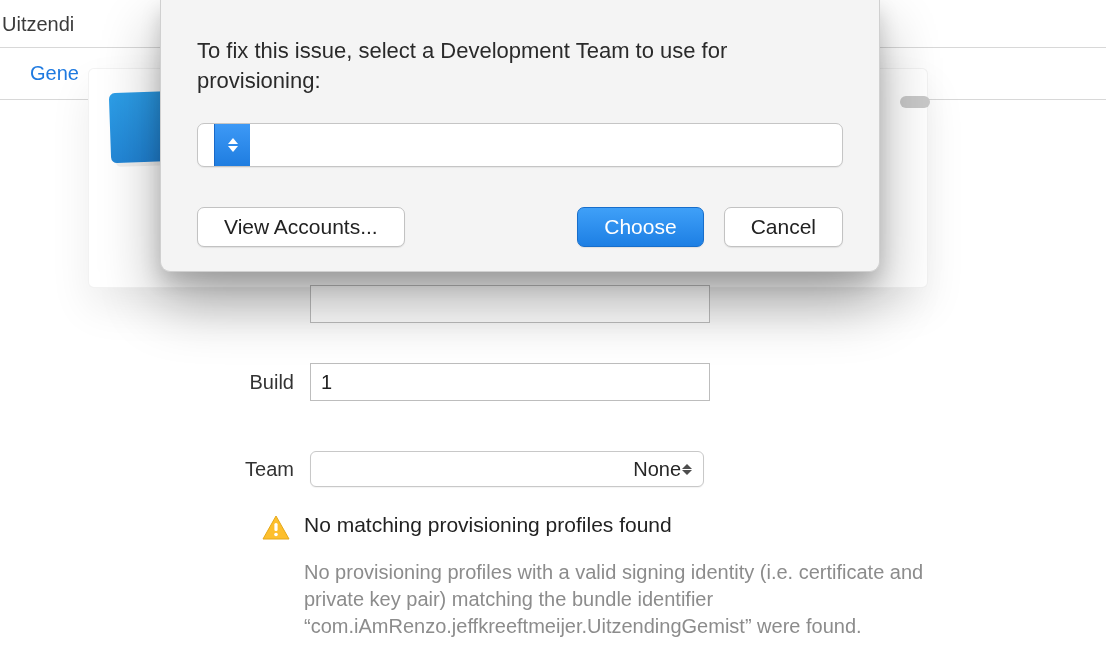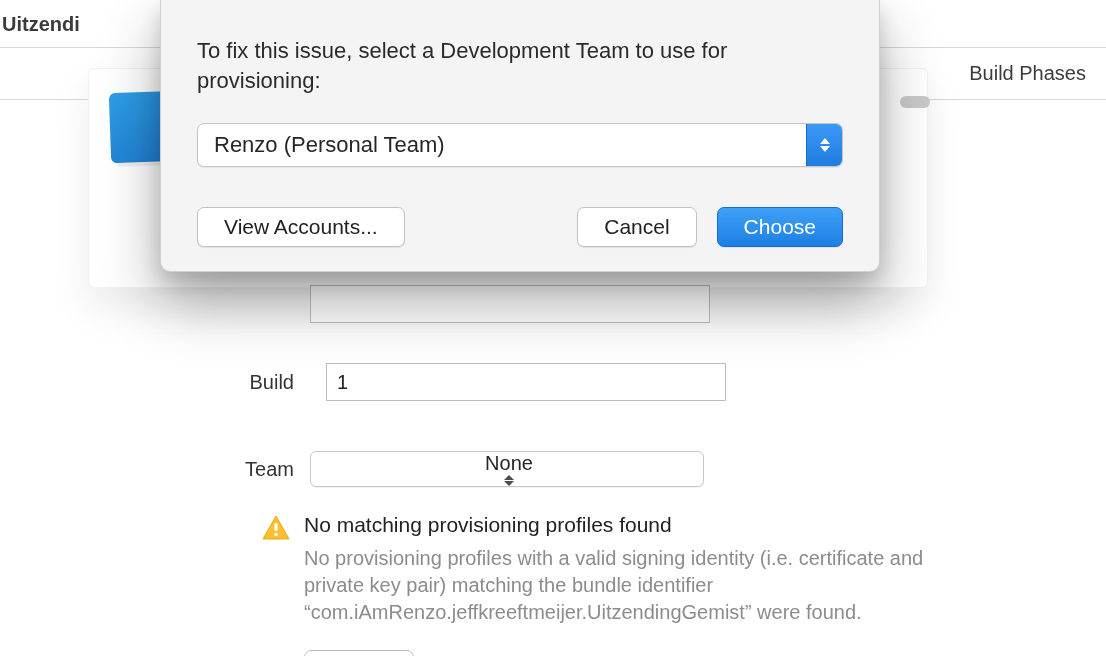--- a/index.html
+++ b/index.html
@@ -23,21 +23,20 @@
       height: 48px;
       border-bottom: 1px solid #d8d8d8;
       display: flex;
       align-items: center;
       padding-left: 0;
       font-size: 20px;
       color: #3b3b3b;
     }
     .project-name {
       padding: 10px 12px 8px 2px;
-      font-weight: bold;
     }
 
     .editor-tabs {
       height: 52px;
       border-bottom: 1px solid #d8d8d8;
       display: flex;
       align-items: center;
       padding-left: 20px;
       font-size: 20px;
       position: relative;
@@ -130,21 +129,20 @@
       width: 394px;
       border: 1px solid #c8c8c8;
       border-radius: 6px;
       background: #ffffff;
       display: flex;
       align-items: center;
       justify-content: flex-end;
       padding: 0 10px 0 14px;
       font-size: 20px;
       box-shadow: 0 1px 1px rgba(0,0,0,0.05);
-      flex-direction: column;
     }
     .mac-select .stepper {
       width: 12px;
       display: flex;
       flex-direction: column;
       align-items: center;
       gap: 1px;
       color: #4d4d4d;
     }
     .stepper .up, .stepper .down {
@@ -163,21 +161,21 @@
       width: 720px;
     }
     .warning-icon {
       margin-right: 14px;
       margin-top: 2px;
     }
     .warning-icon svg { display:block; }
     .warning-title {
       font-size: 21px;
       color: #222;
-      margin-bottom: 8px;
+      margin-bottom: 22px;
     }
     .warning-body {
       font-size: 20px;
       color: #8c8c8c;
       line-height: 1.35;
       margin-bottom: 24px;
     }
     .fix-button {
       display: inline-flex;
       align-items: center;
@@ -275,39 +273,39 @@
     }
   </style>
 </head>
 <body>
 
 <div class="window-titlebar">
   <span class="project-name">Uitzendi</span>
 </div>
 
 <div class="editor-tabs">
-  <span class="tab right">Build Phases</span>
+  <span class="tab active">Gene</span>
 </div>
 
 <div class="panel-shadow"></div>
 <div class="scroll-capsule"></div>
 <div class="blueprint-icon"></div>
 
 <div class="main-form">
 
   <div class="form-row row-bundle">
     <div class="form-label">B</div>
   </div>
 
   <div class="form-row row-version" style="margin-top:18px;">
     <div class="form-label">Version</div>
     <input class="text-input wide" value="" style="">
   </div>
 
-  <div class="form-row" style="margin-top:40px;gap:16px;">
+  <div class="form-row" style="margin-top:40px;">
     <div class="form-label">Build</div>
     <input class="text-input wide" value="1" style="">
   </div>
 
   <div class="form-row" style="margin-top:50px;">
     <div class="form-label">Team</div>
     <div class="mac-select">
       <span>None</span>
       <span class="stepper">
         <span class="up"></span>
@@ -332,33 +330,32 @@
       </div>
     </div>
   </div>
 
 </div>
 
 <div class="modal">
   <div class="modal-message">To fix this issue, select a Development Team to use for provisioning:</div>
 
   <div class="mac-popup">
-    <span>Renzo (Personal Team)</span>
     <span class="endcap">
       <span class="up"></span>
         <span class="down"></span>
     </span>
   </div>
 
   <div class="modal-buttons">
     <div class="mac-btn">
       <span>View Accounts...</span>
     </div>
     <div class="btn-row-right">
+      <div class="mac-btn primary">
+        <span>Choose</span>
+      </div>
       <div class="mac-btn">
         <span>Cancel</span>
       </div>
-      <div class="mac-btn primary">
-        <span>Choose</span>
-      </div>
     </div>
   </div>
 </div>
 
 </body></html>

